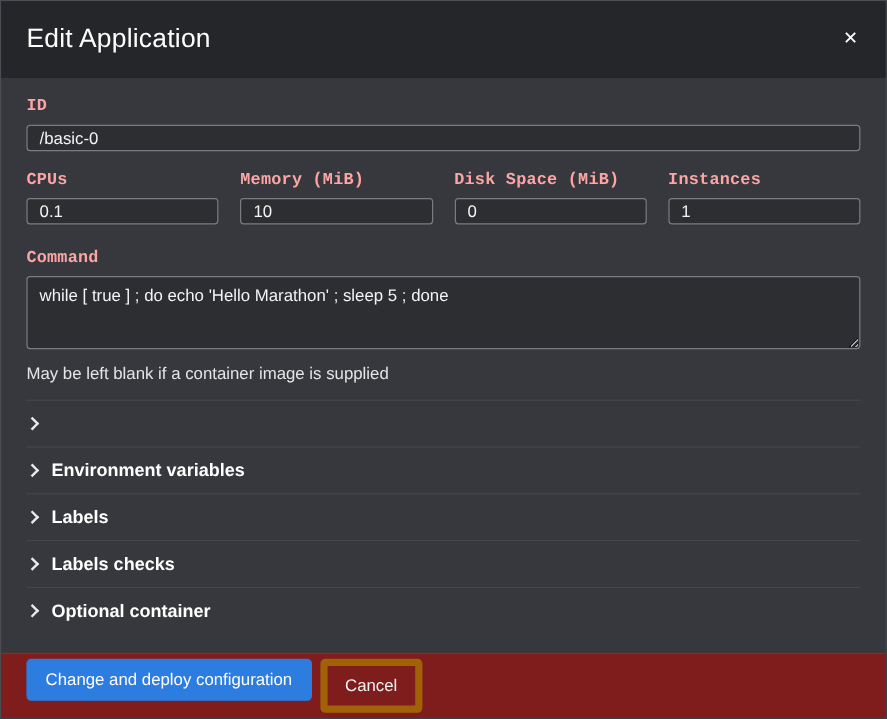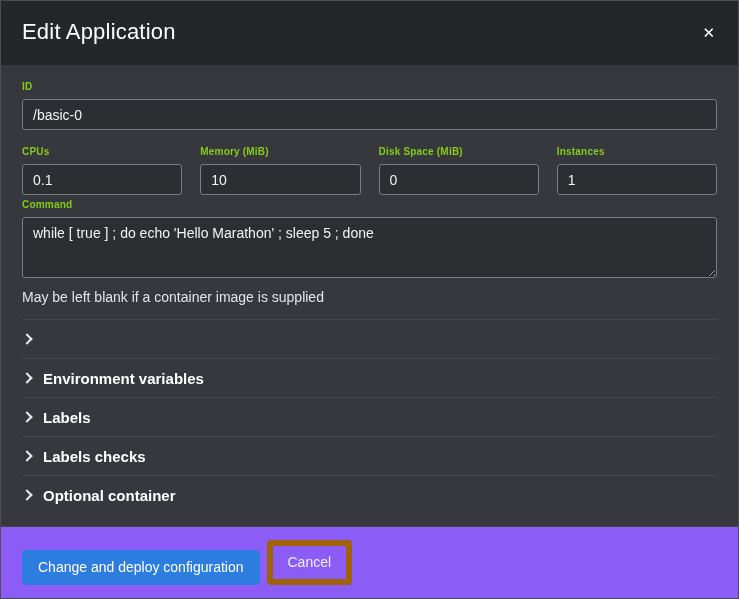--- a/index.html
+++ b/index.html
@@ -34,45 +34,45 @@
 
   
   .modal-body {
     flex: 1 1 auto;
     padding: 16px 21px 0 21px;
     overflow: hidden;
   }
   .form-group { margin-bottom: 16px; }
   .field-label {
     display: block;
-    color: #84cc16; font-size: 10px; font-weight: 700;
-    margin-bottom: 7px; letter-spacing: .2px;
+    color: #fca5a5; font-size: 14px; font-weight: 700;
+    margin-bottom: 7px; letter-spacing: .2px; font-family: Liberation Mono, monospace;
   }
   .text-input, .text-area {
     width: 100%;
     background: #2c2e32;
     border: 1px solid #797c81;
     border-radius: 3px;
     color: #f2f3f4;
     font-size: 14px;
     font-family: "Liberation Sans", "DejaVu Sans", sans-serif;
     padding: 6px 10px;
-    height: 31px;
+    height: 22px;
     outline: none;
   }
   .text-area {
     height: 61px;
     resize: both;
     line-height: 1.35;
   }
   .row-4 {
     display: grid;
     grid-template-columns: 1fr 1fr 1fr 1fr;
     column-gap: 18px;
-    margin-bottom: 4px;
+    margin-bottom: 20px;
   }
   .help-text {
     color: #e5e5e5; font-size: 14px;
     margin-top: 7px; margin-bottom: 14px;
   }
 
   
   .sections { }
   .section-row {
     display: flex; align-items: center;
@@ -87,24 +87,24 @@
     border-top: 2px solid #e8e9ea;
     border-right: 2px solid #e8e9ea;
     transform: rotate(45deg);
     margin: 0 12px 0 1px;
     flex: 0 0 auto;
   }
 
   
   .modal-footer {
     flex: 0 0 auto;
-    background: #8b5cf6;
+    background: #7f1d1d;
     border-top: 1px solid #45474c;
-    padding: 13px 21px;
-    display: flex; align-items: flex-end; gap: 7px;
+    padding: 4px 21px;
+    display: flex; align-items: flex-start; gap: 7px;
   }
   .btn {
     font-family: "Liberation Sans", "DejaVu Sans", sans-serif;
     font-size: 14px;
     border-radius: 4px;
     padding: 8px 15px;
     cursor: pointer;
     line-height: 1.2;
   }
   .btn-primary {

